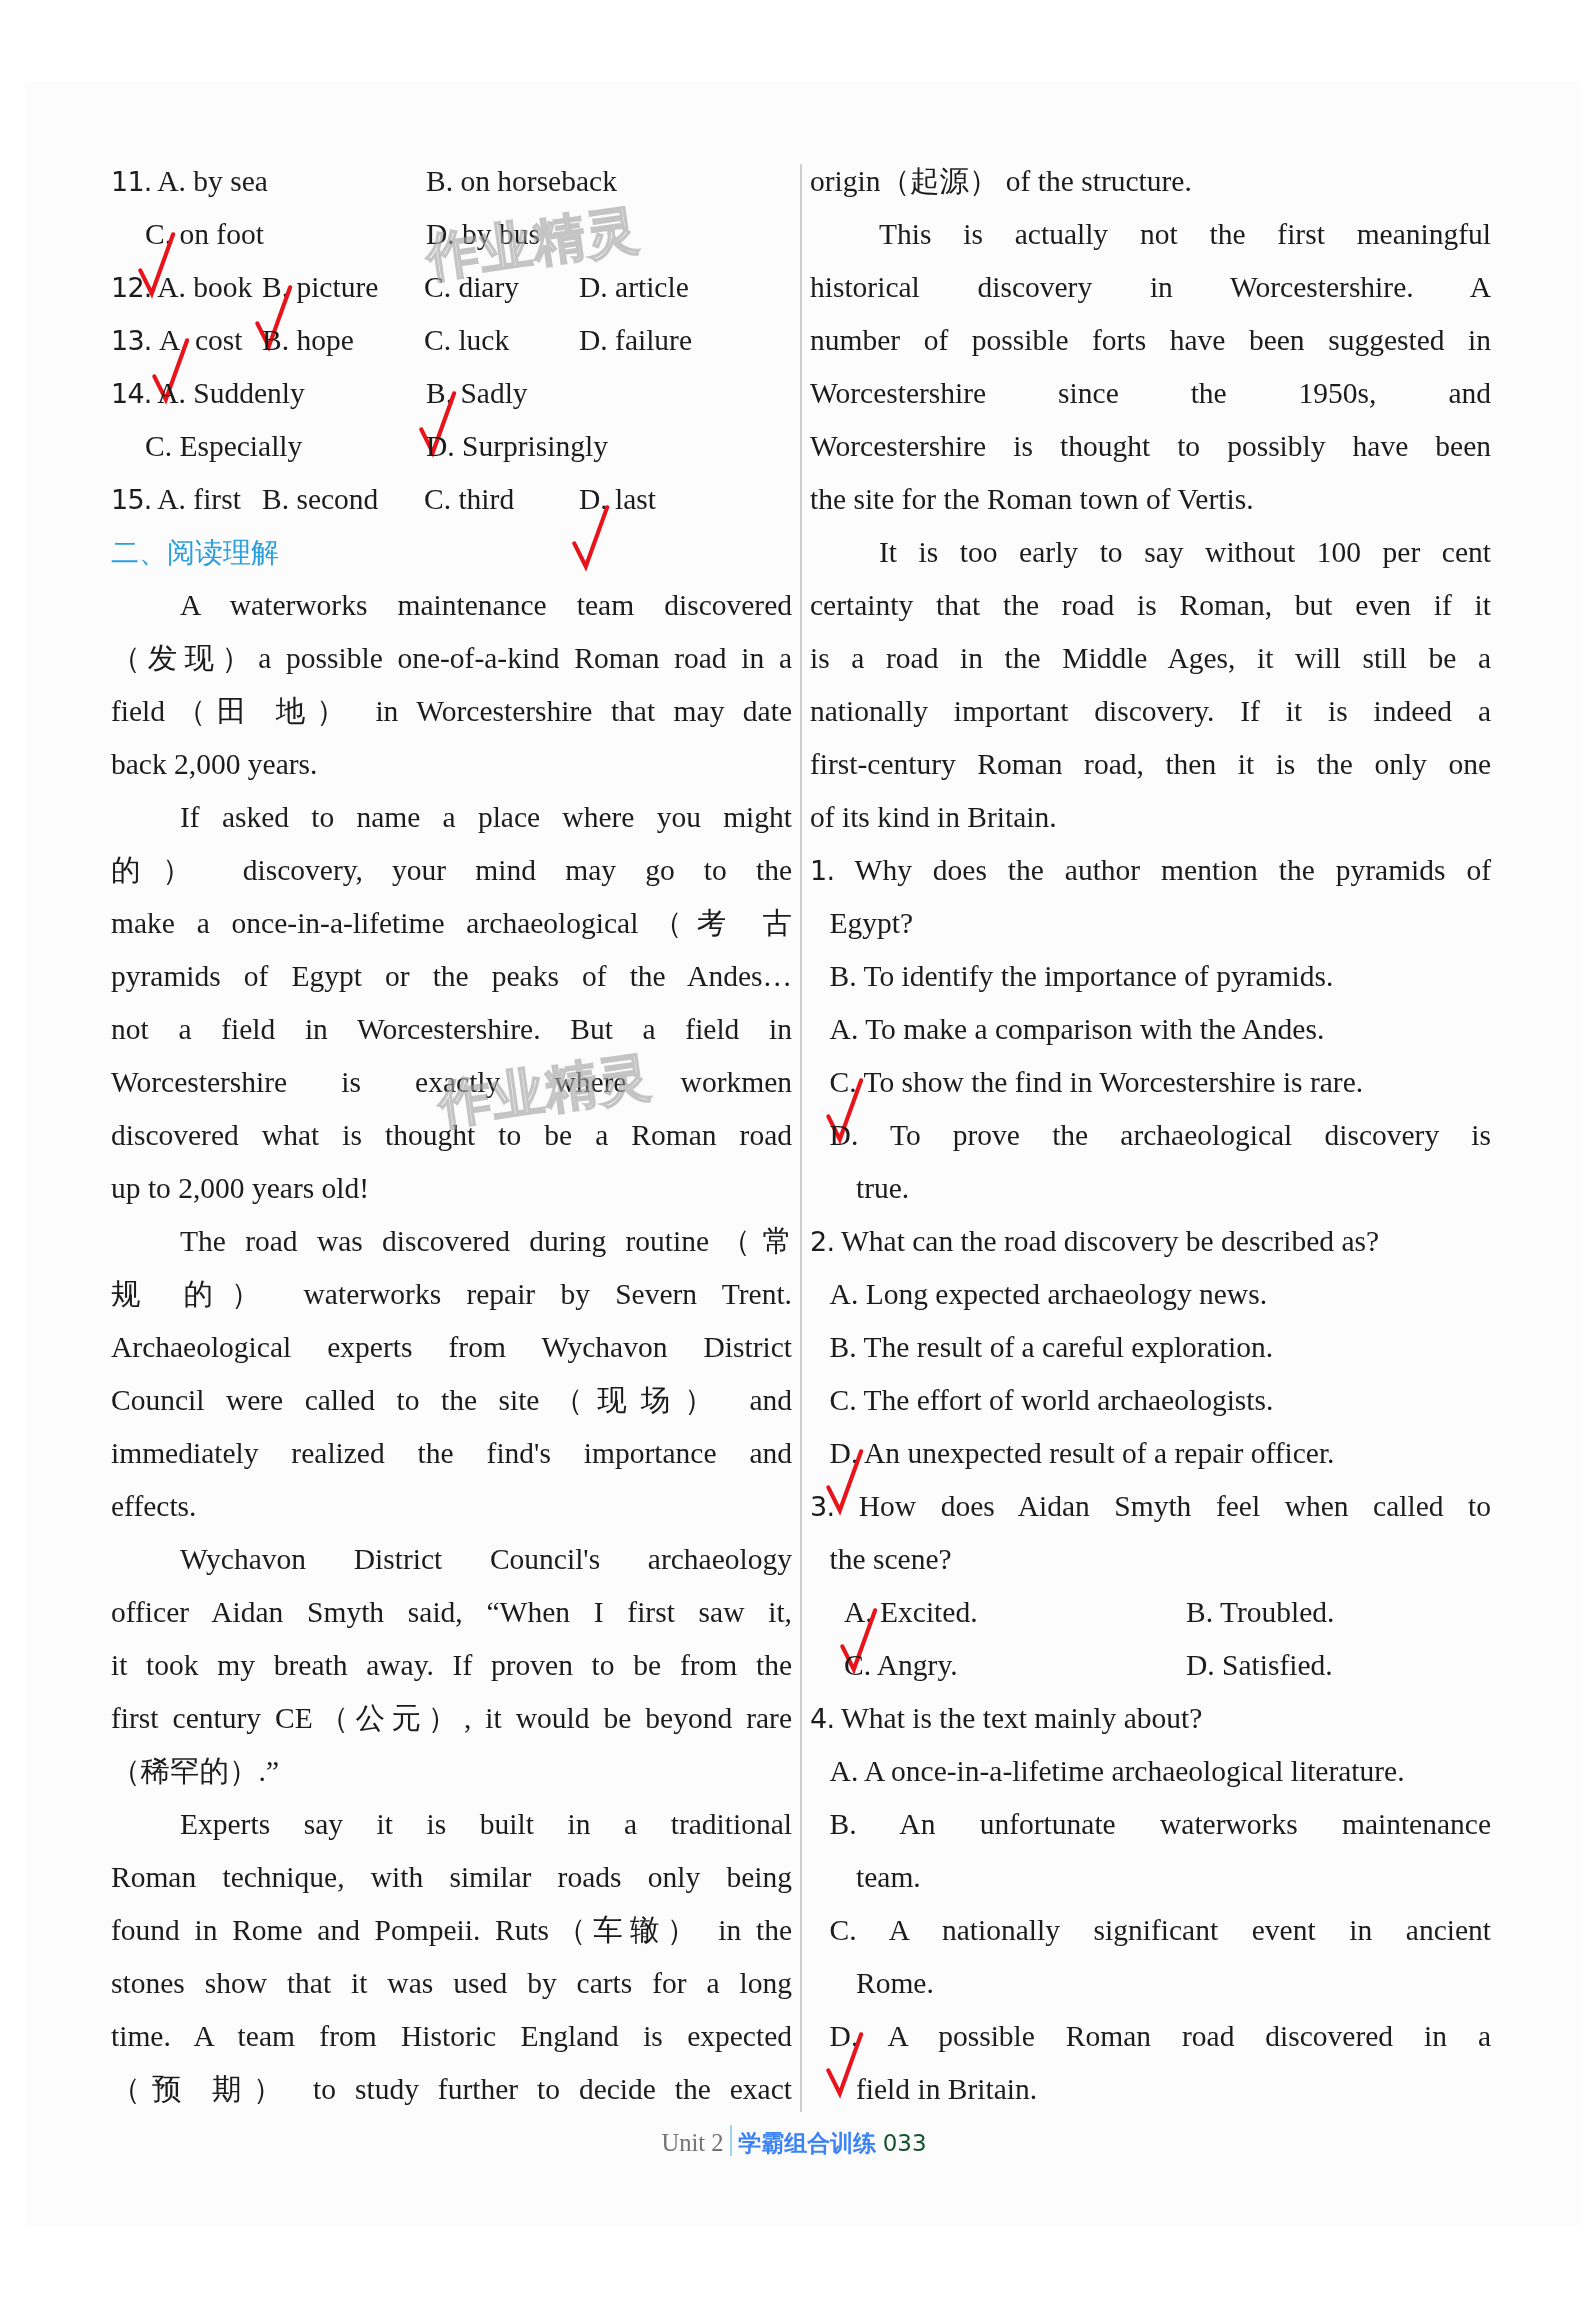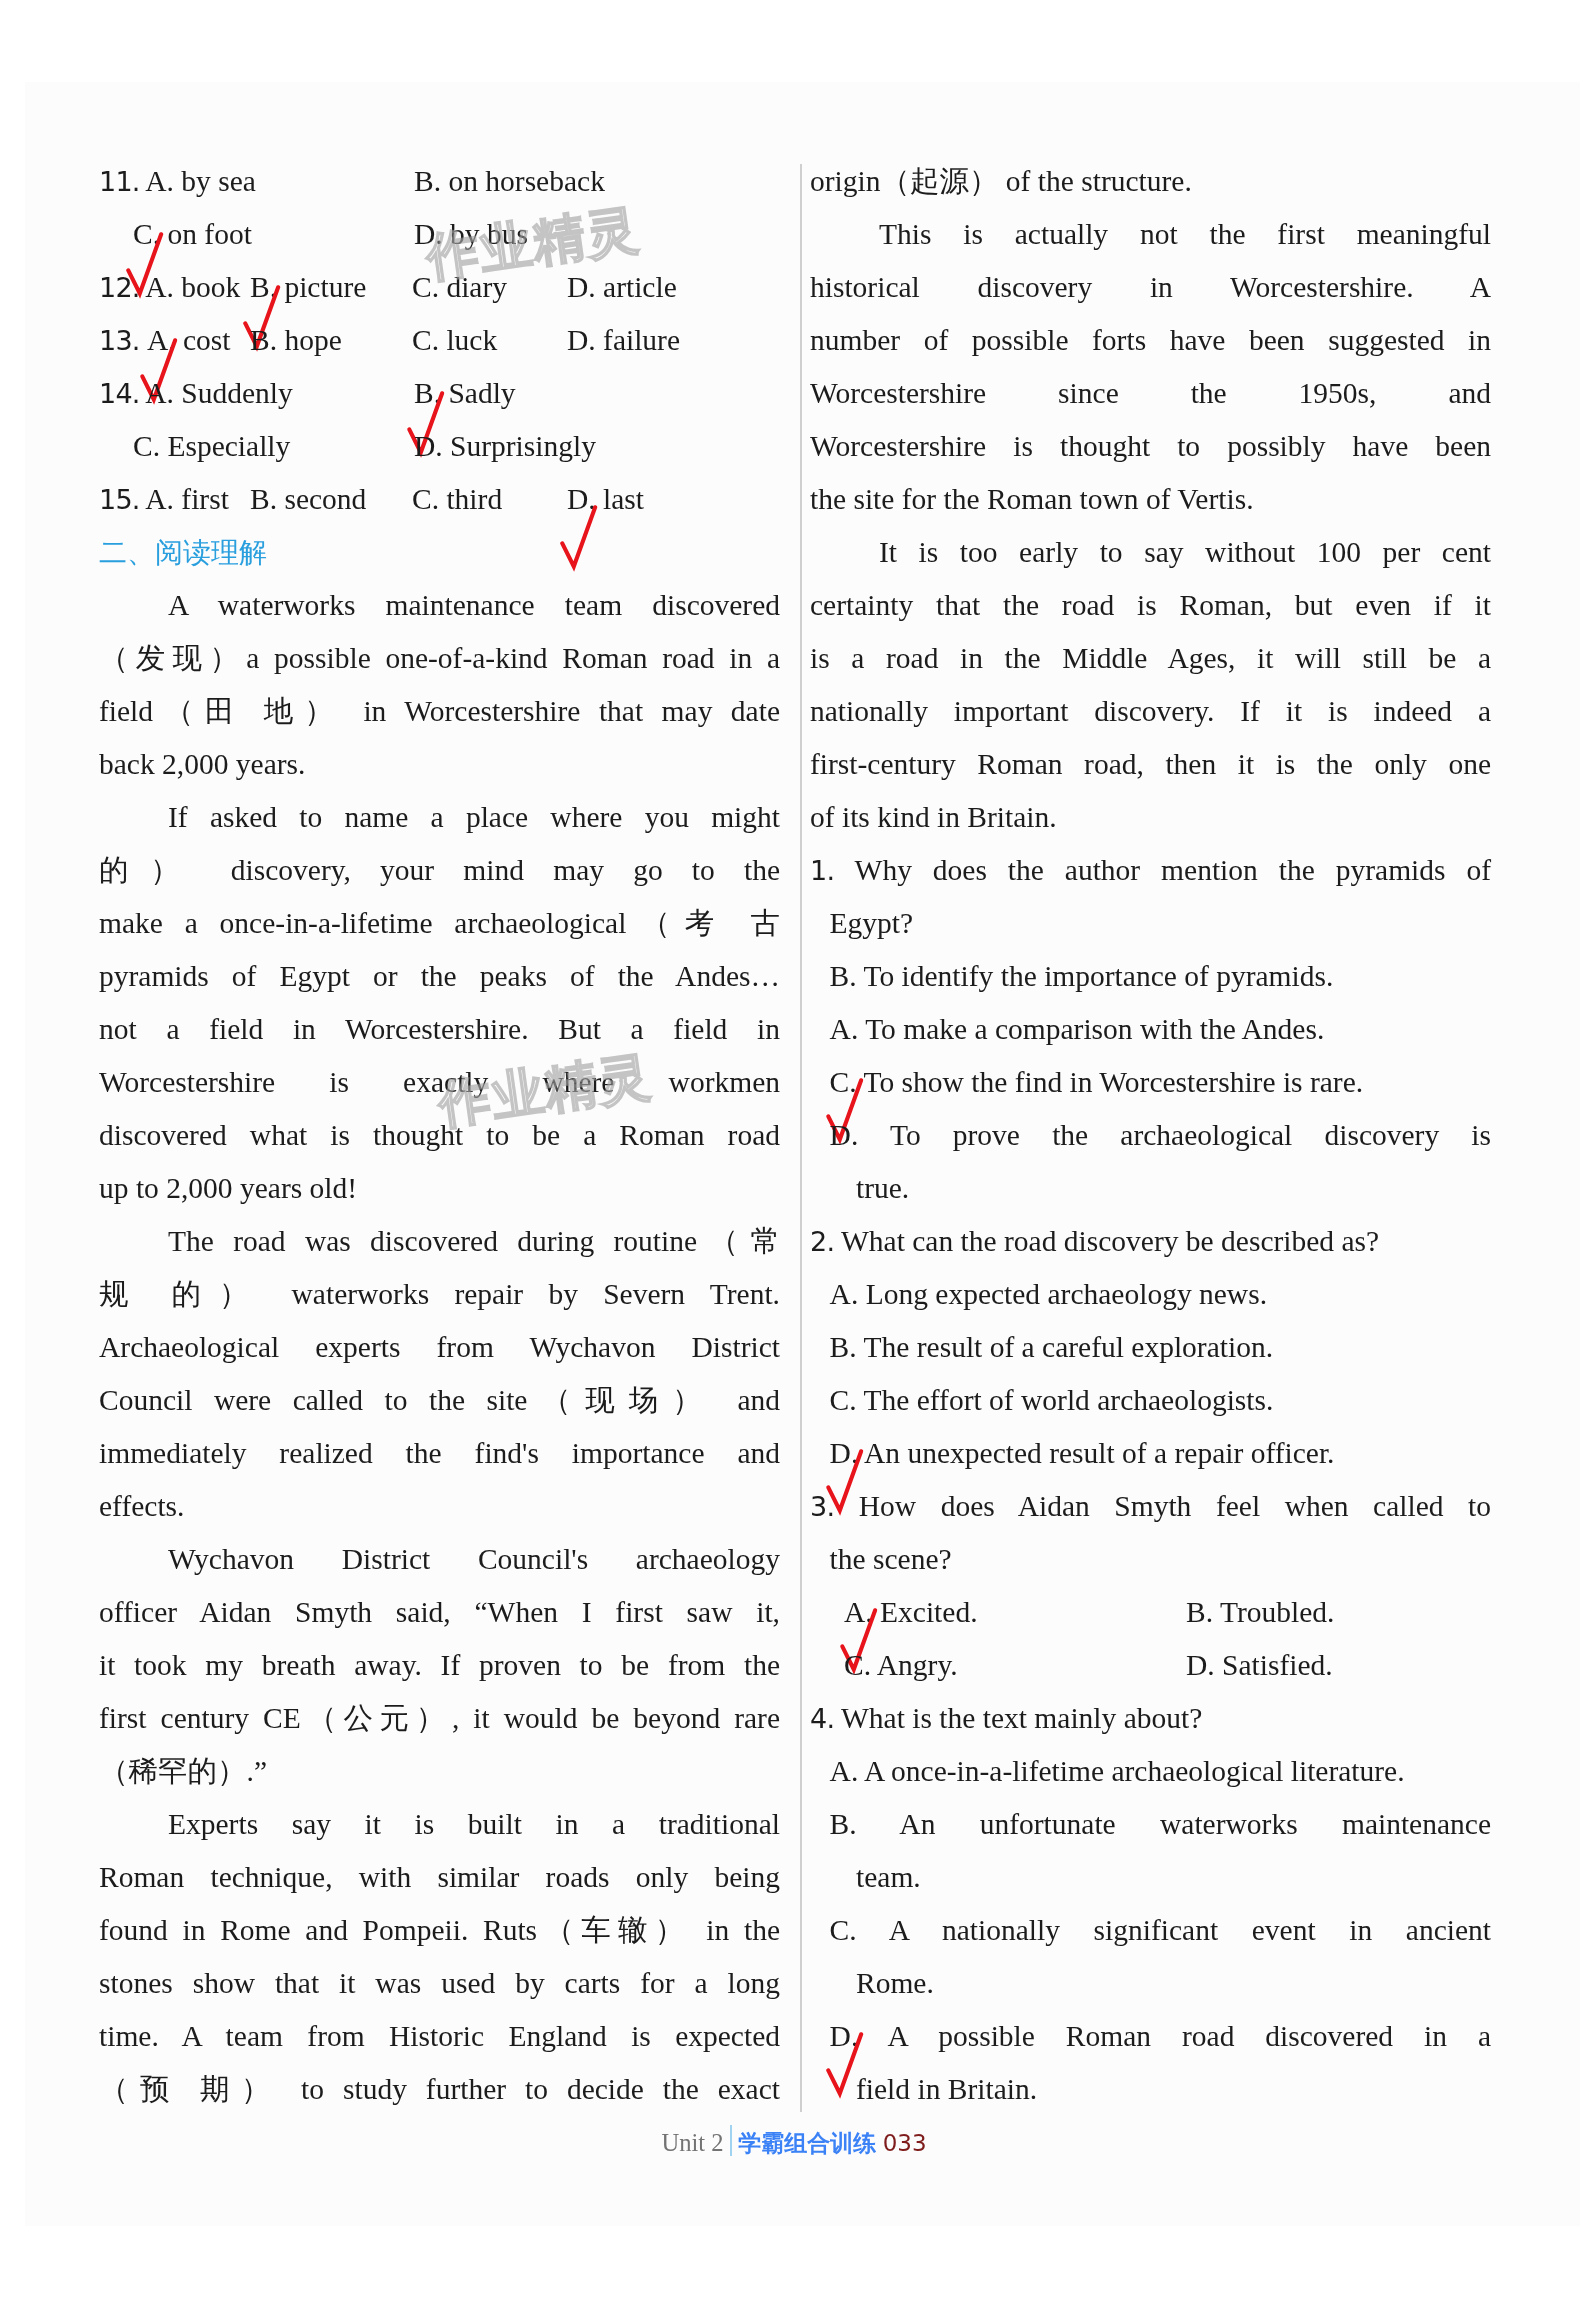--- a/index.html
+++ b/index.html
@@ -1,39 +1,39 @@
 <!DOCTYPE html>
 <html style="font-size:13px"><head>
 <meta charset="utf-8">
 <style>
   html, body { margin: 0; padding: 0; background: #ffffff; }
   body { width: 1588px; height: 2307px; position: relative; overflow: hidden;
          font-family: "Liberation Serif", "DejaVu Serif", serif; color: #1c1c1c; }
   .page { position: absolute; left: 24.6px; top: 82px; width: 1555px; height: 2144px; background: #fcfcfc; }
   .col { position: absolute; top: 155px; font-size: 29.5px; line-height: 53px; }
-  .col.left { left: 99px; width: 681px; }
+  .col.left { left: 111px; width: 681px; }
   .col.right { left: 810px; width: 681px; }
   .divider { position: absolute; left: 800px; top: 164px; width: 1.6px; height: 1948px; background: #cfcfcf; }
   .line { height: 53px; white-space: nowrap; position: relative; }
   .just { text-align: justify; text-align-last: justify; white-space: normal; }
   .para-first { text-indent: 69px; }
   .opt { position: relative; white-space: nowrap; }
   .qnum { display: inline-block; font-family: "DejaVu Sans", sans-serif; font-size: 27px; letter-spacing: -0.8px; }
   .section-title { color: #2a9fde; font-family: "DejaVu Sans", sans-serif; font-size: 28px; height: 53px; line-height: 53px; }
   .indent-opt { padding-left: 34px; }
   .check { position: absolute; width: 46px; height: 69px; left: -8.2px; top: -13px; pointer-events: none; }
   .check path { fill: none; stroke: #e8141c; stroke-width: 5; stroke-linecap: round; stroke-linejoin: miter; }
   .watermark { position: absolute; color: rgba(180,180,180,0.35); font-family: "DejaVu Sans", sans-serif;
                font-size: 52px; font-weight: bold; -webkit-text-stroke: 1.6px rgba(150,150,150,0.55); color: rgba(255,255,255,0.2);
                transform: rotate(-8deg); letter-spacing: 1.6px; }
   .footer { position: absolute; top: 2125px; left: 0; width: 1588px; text-align: center; font-size: 24.6px; }
   .footer .unit { font-family: "Liberation Serif", serif; color: #737373; }
   .footer .sep { display: inline-block; width: 1.6px; height: 31px; background: #9fd3ef; margin: 0 6.5px; vertical-align: -4.9px; }
   .footer .brand { color: #3b82f6; font-family: "DejaVu Sans", sans-serif; font-weight: bold; font-size: 23px; }
-  .footer .pnum { color: #7f1d1d; font-family: "DejaVu Sans", sans-serif; font-size: 23px; margin-left: 6.5px; }
+  .footer .pnum { color: #14532d; font-family: "DejaVu Sans", sans-serif; font-size: 23px; margin-left: 6.5px; }
   .grid4 { display: grid; grid-template-columns: 151px 162px 155px 164px; }
   .grid2 { display: grid; grid-template-columns: 315px 327px; }
   .grid2r { display: grid; grid-template-columns: 342px 311px; padding-left: 34px; }
 </style>
 </head>
 <body>
 
 <div class="page"></div>
 <div class="divider"></div>
 

